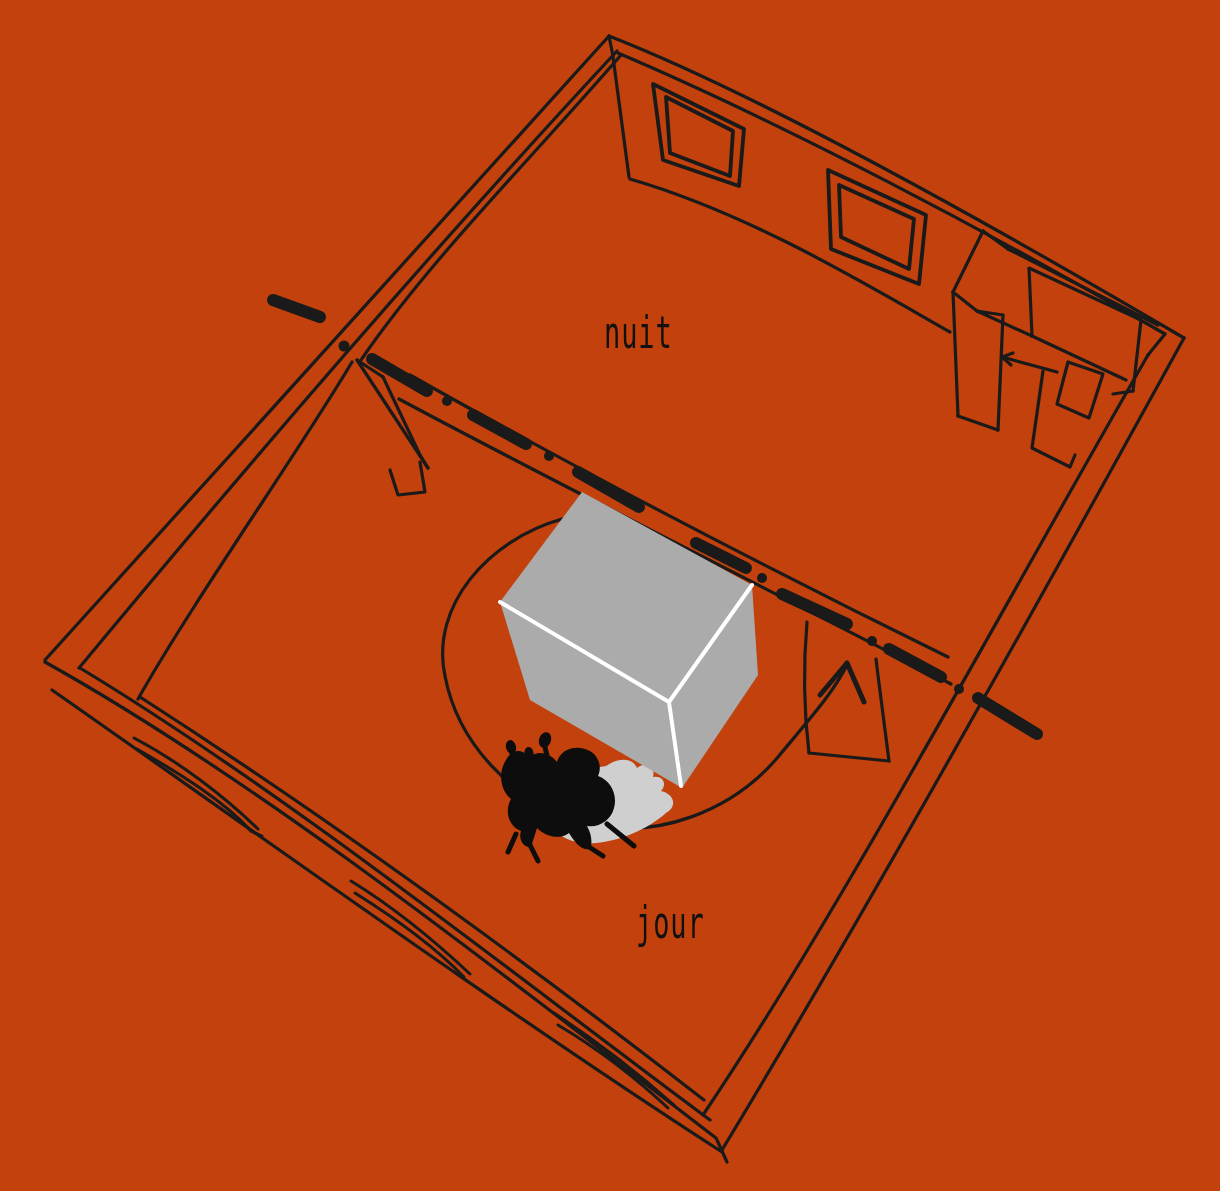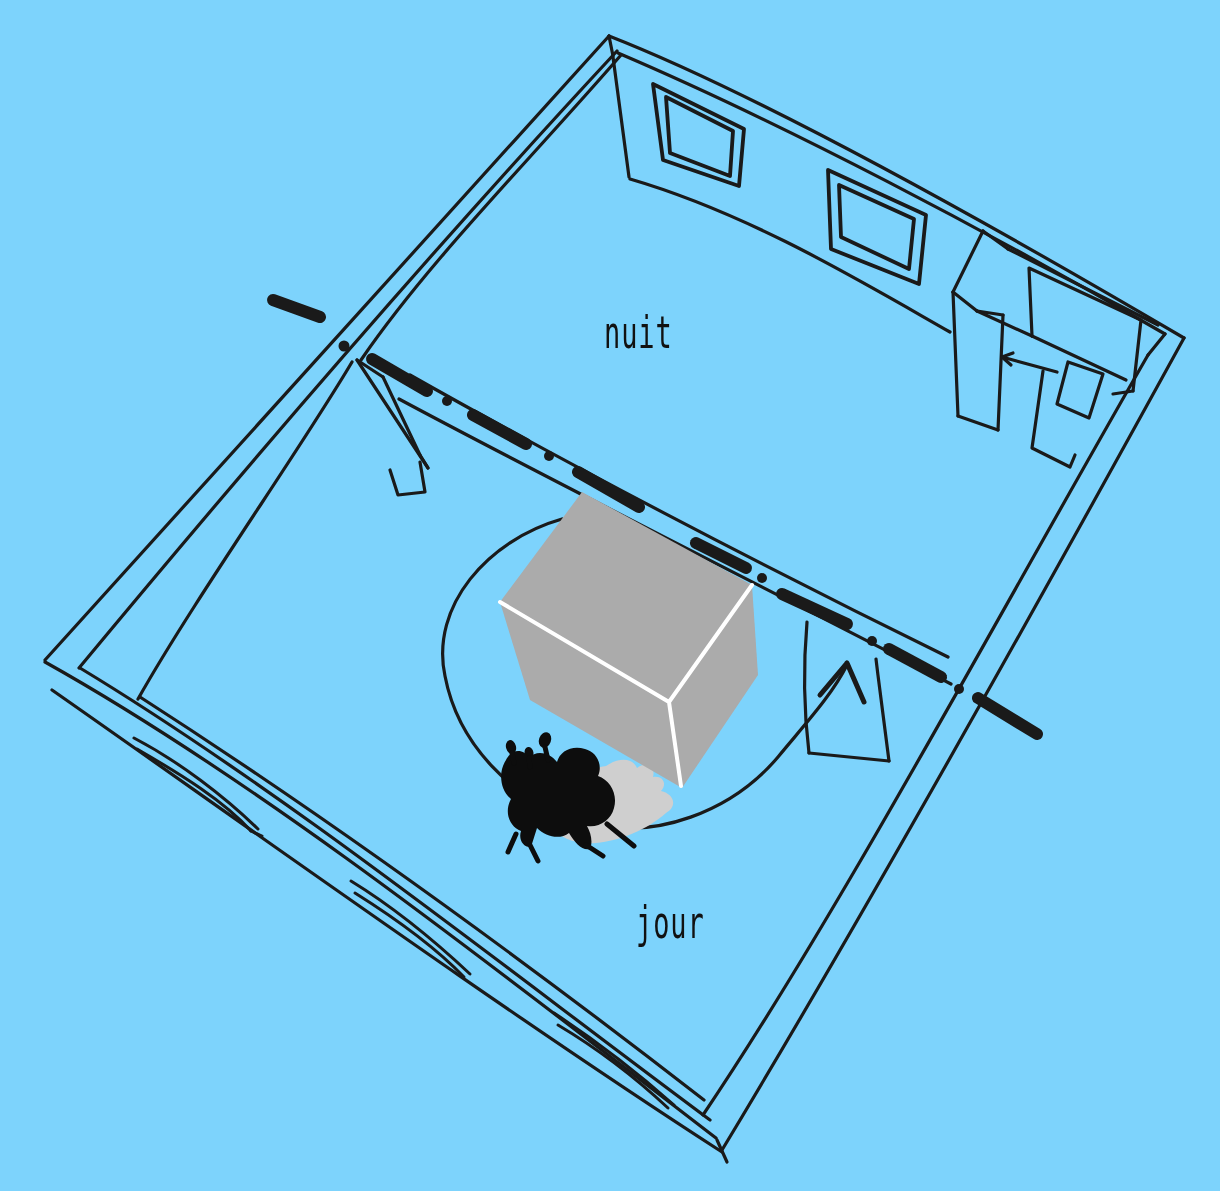--- a/index.html
+++ b/index.html
@@ -1,19 +1,19 @@
 <!DOCTYPE html>
 <html><head>
 <meta charset="utf-8">
 <style>
   html,body{margin:0;padding:0;background:#ffffff;}
   .canvas-wrap{
     position:relative;
     width:1220px;height:1191px;
-    background:#7dd3fc;
+    background:#c2410c;
     overflow:hidden;
     font-family:"DejaVu Sans Mono","Liberation Mono",monospace;
   }
   svg{position:absolute;left:0;top:0;}
   .ink{fill:none;stroke-linecap:round;stroke-linejoin:round;}
   .zone-label{
     font-family:"DejaVu Sans Mono","Liberation Mono",monospace;
     font-size:30px;
     letter-spacing:1px;
     font-weight:400;

